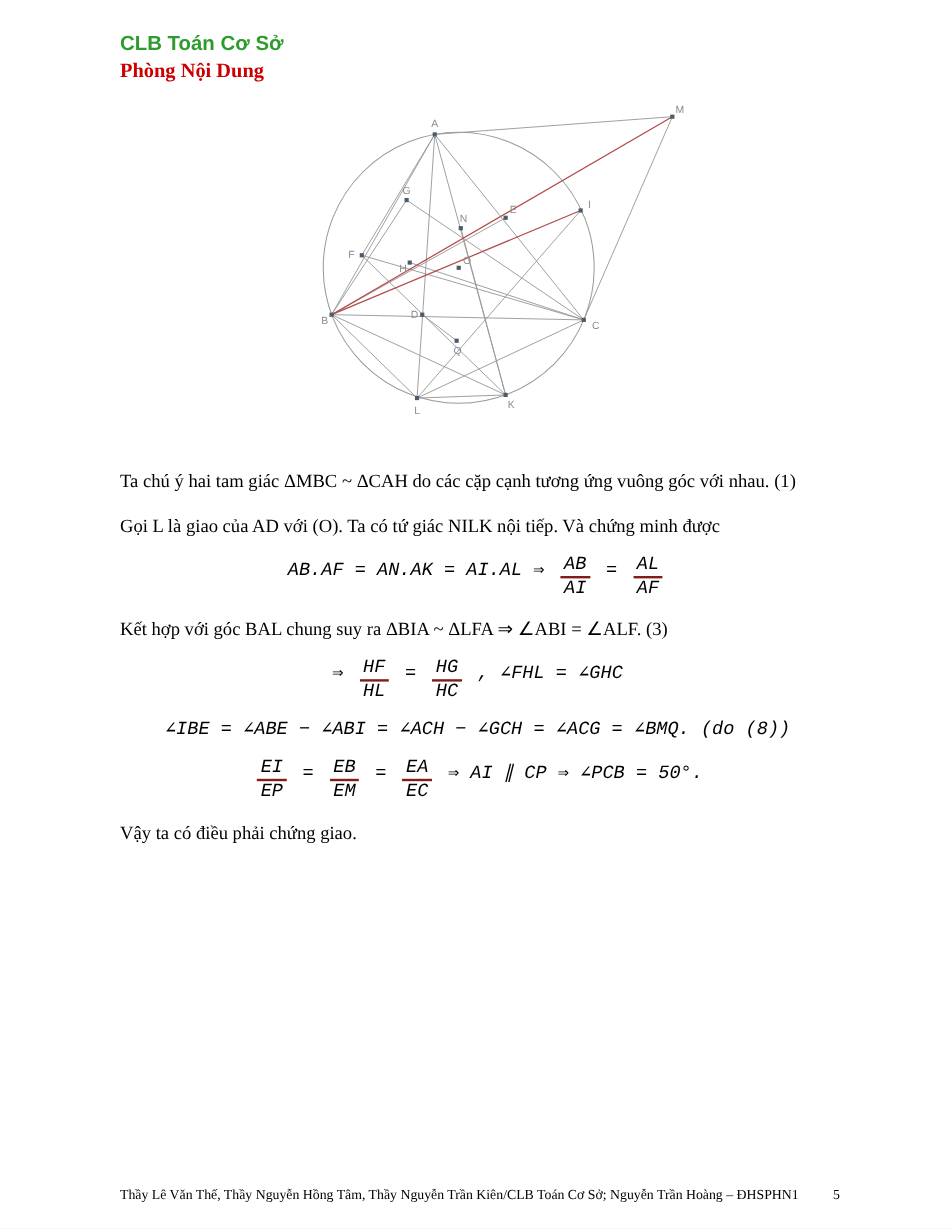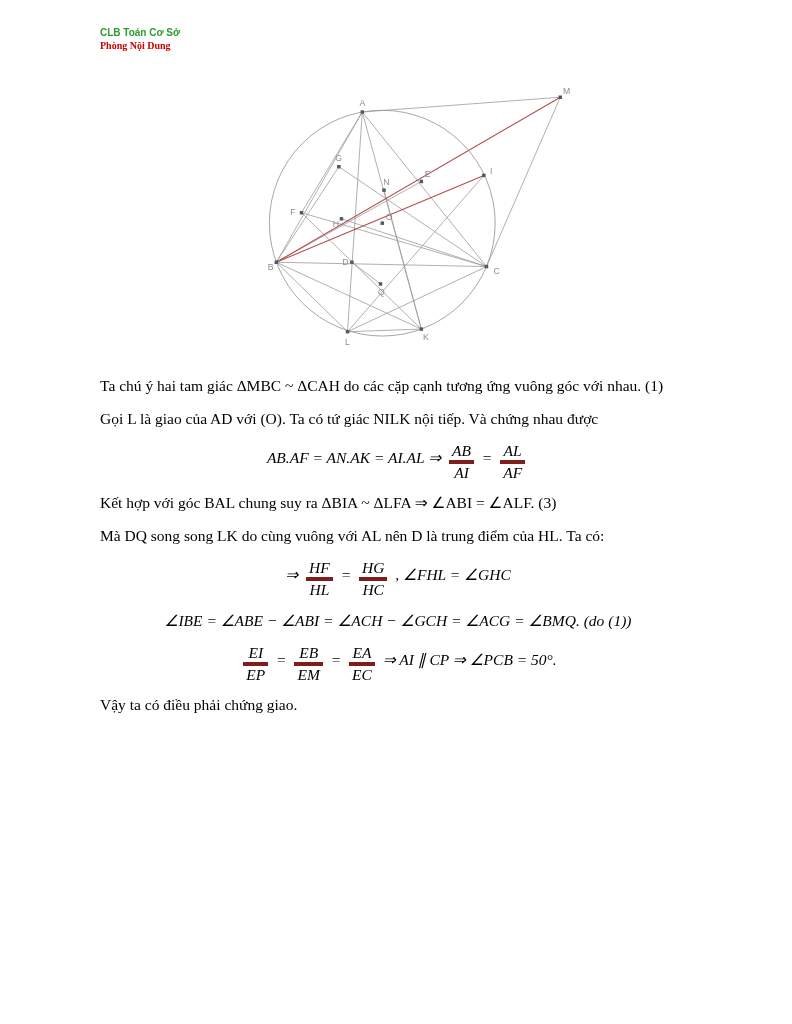--- a/index.html
+++ b/index.html
@@ -8,40 +8,41 @@
     width:792px;height:1024px;
     background:#ffffff;
     font-family:"Liberation Serif", serif;
     color:#000;
     overflow:hidden;
     margin:0 auto;
   }
   .header{
     position:absolute;top:26px;left:100px;
     font-family:"Liberation Sans", sans-serif;
-    font-weight:bold;font-size:10px;line-height:1.3;
+    font-weight:bold;font-size:17px;line-height:1.3;
   }
   .header .green{color:var(--header-green,#2e9b2e);}
   .header .red{color:var(--header-red,#cc0000);font-family:Liberation Serif, serif;}
   .figure{position:absolute;top:84px;left:252px;}
   .figure svg{display:block;}
   .content{
     position:absolute;top:376px;left:100px;width:596px;
     font-size:15.5px;line-height:1.35;
   }
-  .para{margin:0 0 12px 0;}
+  .para{margin:16px 0 12px 0;}
   .formula{
     text-align:center;font-style:italic;
     margin:2px 0 12px 0;
+    font-family:Liberation Mono, monospace;
   }
   .frac{
     display:inline-block;vertical-align:-0.95em;
     text-align:center;line-height:1.15;margin:0 4px;
   }
-  .frac .num{display:block;border-bottom:4px solid #7f1d1d;padding:0 3px;}
+  .frac .num{display:block;border-bottom:2px solid #7f1d1d;padding:0 3px;}
   .frac .den{display:block;padding:0 3px;}
   .footer{
     position:absolute;left:100px;top:990px;width:600px;
     font-size:11.5px;
     display:flex;justify-content:space-between;align-items:baseline;
   }
 </style>
 </head>
 <body>
 
@@ -107,54 +108,57 @@
         <rect x="193" y="280" width="4" height="4" fill="#4a5b6b"></rect>
         <text x="197" y="295" fill="#8c8c8c" font-size="10" text-anchor="start" font-family="Liberation Sans, sans-serif">K</text>
         <rect x="108" y="283" width="4" height="4" fill="#4a5b6b"></rect>
         <text x="110" y="300" fill="#8c8c8c" font-size="10" text-anchor="middle" font-family="Liberation Sans, sans-serif">L</text>
       </svg>
   </div>
 
   <main class="content">
 
     <p class="para">Ta chú ý hai tam giác ΔMBC ~ ΔCAH  do các cặp cạnh tương ứng vuông góc với nhau. (1)</p>
-    <p class="para">Gọi L là giao của AD với (O). Ta có tứ giác NILK nội tiếp. Và chứng nhau được</p>
+    <p class="para">Gọi L là giao của AD với (O). Ta có tứ giác NILK nội tiếp. Và chứng minh được</p>
 
     <div class="formula">
       <span>AB.AF = AN.AK = AI.AL ⇒</span>
       <span class="frac"><span class="num">AB</span><span class="den">AI</span></span>
       <span>=</span>
       <span class="frac"><span class="num">AL</span><span class="den">AF</span></span>
     </div>
 
     <p class="para">Kết hợp với góc BAL chung suy ra ΔBIA ~ ΔLFA ⇒ ∠ABI = ∠ALF. (3)</p>
-    <p class="para">Mà DQ song song LK do cùng vuông với AL nên D là trung điểm của HL. Ta có:</p>
 
 
     <div class="formula">
       <span>⇒</span>
       <span class="frac"><span class="num">HF</span><span class="den">HL</span></span>
       <span>=</span>
       <span class="frac"><span class="num">HG</span><span class="den">HC</span></span>
       <span>, ∠FHL = ∠GHC</span>
     </div>
 
 
     <div class="formula">
-      <span>∠IBE = ∠ABE − ∠ABI = ∠ACH − ∠GCH = ∠ACG = ∠BMQ. (do (1))</span>
+      <span>∠IBE = ∠ABE − ∠ABI = ∠ACH − ∠GCH = ∠ACG = ∠BMQ. (do (8))</span>
     </div>
 
 
     <div class="formula">
       <span class="frac"><span class="num">EI</span><span class="den">EP</span></span>
       <span>=</span>
       <span class="frac"><span class="num">EB</span><span class="den">EM</span></span>
       <span>=</span>
       <span class="frac"><span class="num">EA</span><span class="den">EC</span></span>
       <span>⇒ AI ∥ CP ⇒ ∠PCB = 50°.</span>
     </div>
 
     <p class="para">Vậy ta có điều phải chứng giao.</p>
 
   </main>
 
+  <footer class="footer">
+    <span>Thầy Lê Văn Thế, Thầy Nguyễn Hồng Tâm, Thầy Nguyễn Trần Kiên/CLB Toán Cơ Sở; Nguyễn Trần Hoàng – ĐHSPHN1</span>
+    <span>5</span>
+  </footer>
 
 </div>
 
 </body></html>

